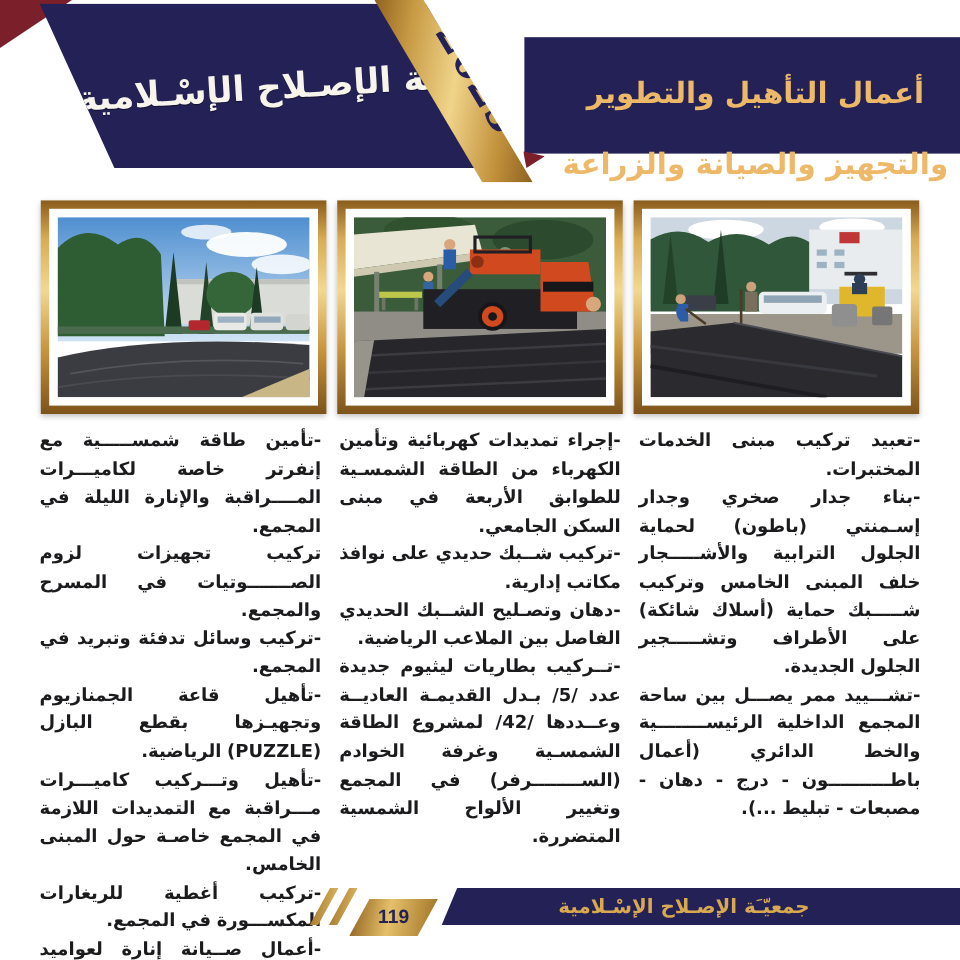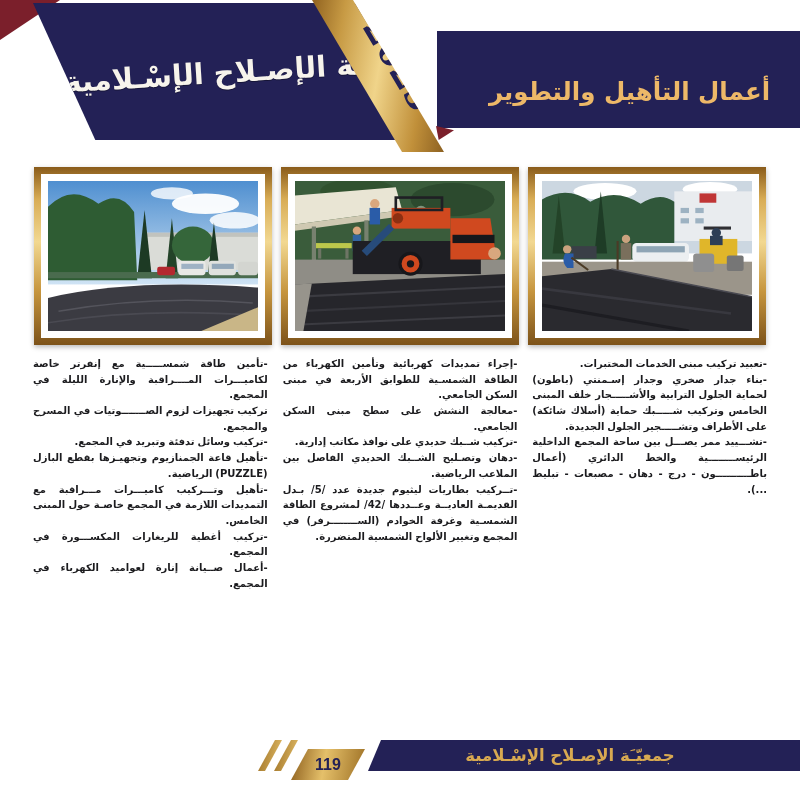--- a/index.html
+++ b/index.html
@@ -38,21 +38,21 @@
   .photo-frame { width:238px; height:178px; padding:7px;
       background:linear-gradient(180deg,#8a5c1b 0%,#d8ac55 18%,#f2d891 42%,#c6953e 70%,#7d531a 100%);
       box-shadow:0 2px 5px rgba(0,0,0,.28); }
   .photo-mat { width:100%; height:100%; background:#fff; padding:7px; }
   .photo-mat svg { display:block; width:100%; height:100%; }
 
   
   .columns { position:absolute; top:356px; left:0; width:800px; height:392px;
       display:flex; flex-direction:row; gap:15px; padding:0 33px; direction:rtl; }
   .col { flex:1 1 0; text-align:justify; }
-  .para { color:#1b1b1e; font-size:10px; font-weight:bold; line-height:1.57;
+  .para { color:#1b1b1e; font-size:15px; font-weight:bold; line-height:1.57;
       text-align:justify; word-spacing:-0.5px; }
 
   
   .footer-bar { position:absolute; left:368px; top:740px; width:432px; height:31px;
       background:#232156; clip-path:polygon(13px 0,100% 0,100% 100%,0 100%);
       display:flex; align-items:center; justify-content:center; }
   .footer-org { color:#d8a951; font-size:16.5px; font-weight:bold;
       transform:translateX(-14px); white-space:nowrap; }
   .page-badge { position:absolute; left:291px; top:749px; width:74px; height:31px;
       background:linear-gradient(100deg,#8a5c1b,#e5c06a 45%,#9c6f24);
@@ -71,20 +71,21 @@
 
 <div class="page">
 
   <div class="header">
     <div class="corner-accent"></div>
     <div class="org-banner">
       <span class="banner-text">جمعيّـَة الإصـلاح الإسْـلامية</span>
     </div>
     <div class="title-block">
       <div class="title-line">أعمال التأهيل والتطوير</div>
+      <div class="title-line">والتجهيز والصيانة والزراعة</div>
     </div>
     <div class="ribbon-fold"></div>
     <div class="year-ribbon">
       <span class="ribbon-year">2025</span>
     </div>
   </div>
 
   <div class="photos-row">
 
     <div class="photo-frame">
@@ -210,21 +211,20 @@
   </div>
 
   <div class="columns" dir="rtl">
     <div class="col">
         <div class="para">-تعبيد تركيب مبنى الخدمات المختبرات.</div>
         <div class="para">-بناء جدار صخري وجدار إسـمنتي (باطون) لحماية الجلول الترابية والأشـــــجار خلف المبنى الخامس وتركيب شـــــبك حماية (أسلاك شائكة) على الأطراف وتشـــــجير الجلول الجديدة.</div>
         <div class="para">-تشـــييد ممر يصـــل بين ساحة المجمع الداخلية الرئيســــــــية والخط الدائري (أعمال باطــــــــــون - درج - دهان - مصبعات - تبليط ...).</div>
       </div>
     <div class="col">
         <div class="para">-إجراء تمديدات كهربائية وتأمين الكهرباء من الطاقة الشمسـية للطوابق الأربعة في مبنى السكن الجامعي.</div>
-        <div class="para">-معالجة النشش على سطح مبنى السكن الجامعي.</div>
         <div class="para">-تركيب شــبك حديدي على نوافذ مكاتب إدارية.</div>
         <div class="para">-دهان وتصـليح الشــبك الحديدي الفاصل بين الملاعب الرياضية.</div>
         <div class="para">-تــركيب بطاريات ليثيوم جديدة عدد /5/ بـدل القديمـة العاديــة وعــددها /42/ لمشروع الطاقة الشمسـية وغرفة الخوادم (الســــــــرفر) في المجمع وتغيير الألواح الشمسية المتضررة.</div>
       </div>
     <div class="col">
         <div class="para">-تأمين طاقة شمســـــية مع إنفرتر خاصة لكاميـــرات المــــراقبة والإنارة الليلة في المجمع.</div>
         <div class="para">تركيب تجهيزات لزوم الصـــــــوتيات في المسرح والمجمع.</div>
         <div class="para">-تركيب وسائل تدفئة وتبريد في المجمع.</div>
         <div class="para">-تأهيل قاعة الجمنازيوم وتجهيـزها بقطع البازل (PUZZLE) الرياضية.</div>
         <div class="para">-تأهيل وتـــركيب كاميـــرات مـــراقبة مع التمديدات اللازمة في المجمع خاصـة حول المبنى الخامس.</div>

